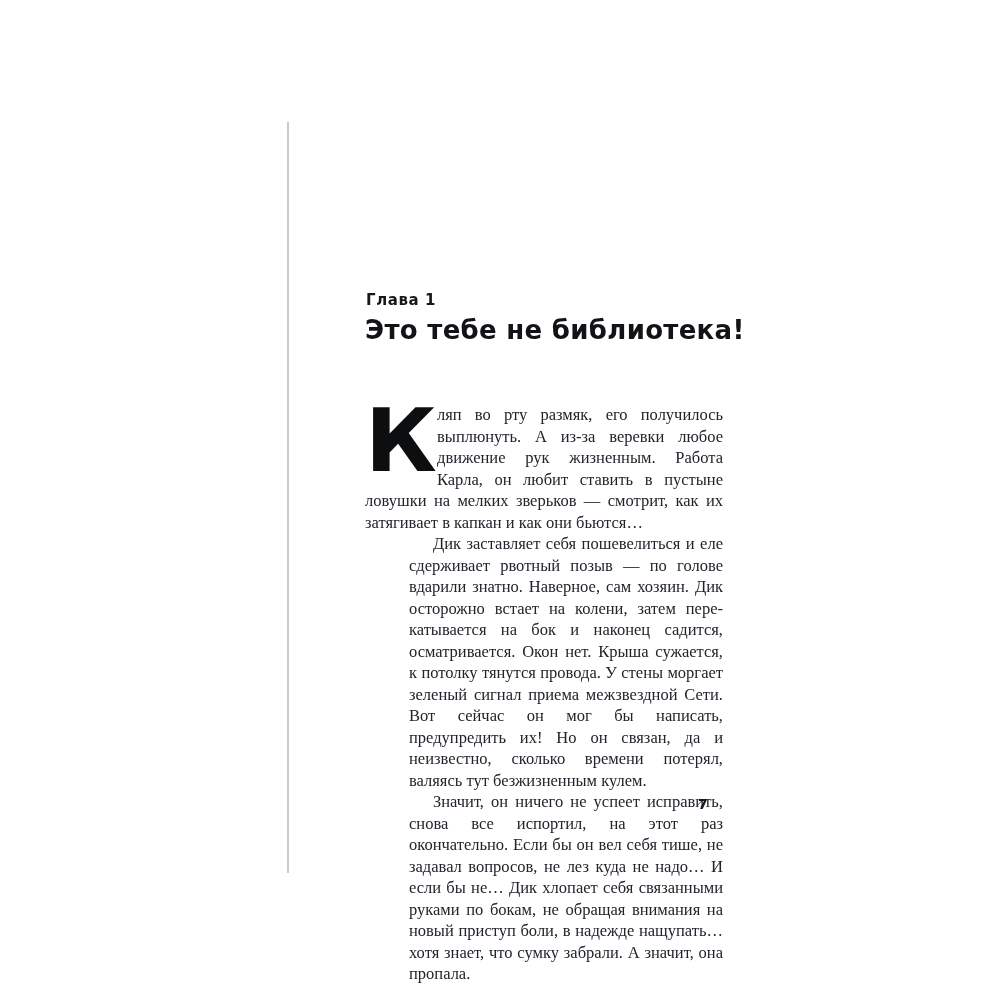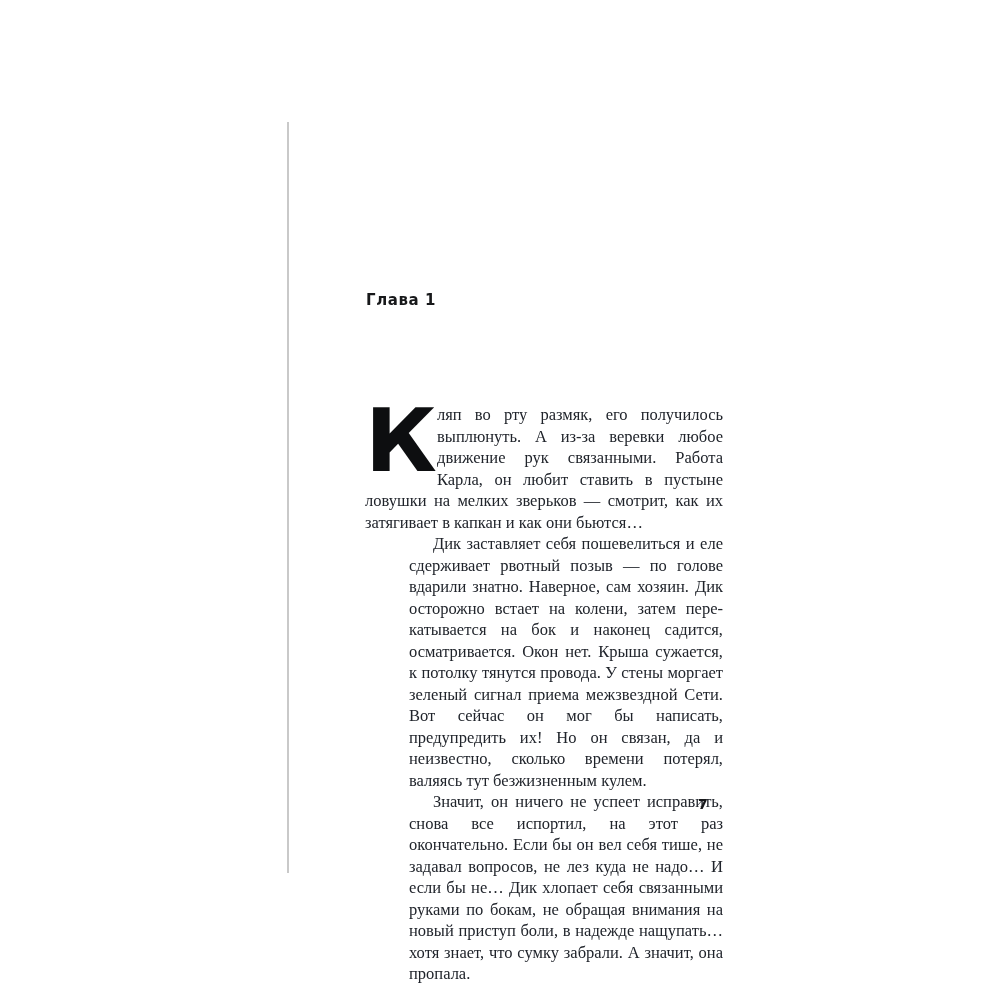--- a/index.html
+++ b/index.html
@@ -94,24 +94,25 @@
 </head>
 <body>
 
 <div class="photo">
   <div class="edge-line"></div>
 
   <div class="content">
 
     <div class="chapter-label">Глава 1</div>
 
+    <div class="chapter-title">Это тебе не библиотека!</div>
 
     <div class="body-text">
       <p>
-        <span class="drop-cap">К</span><span>ляп во рту размяк, его получилось выплю­нуть. А из-за веревки любое движение рук связанными. Работа Карла, он любит ставить в пустыне ловушки на мелких зверьков — смо­трит, как их затягивает в капкан и как они бьются…</span>
+        <span class="drop-cap">К</span><span>ляп во рту размяк, его получилось выплю­нуть. А из-за веревки любое движение рук жизненным. Работа Карла, он любит ставить в пустыне ловушки на мелких зверьков — смо­трит, как их затягивает в капкан и как они бьются…</span>
       </p>
       <p class="indented">Дик заставляет себя пошевелиться и еле сдерживает рвотный позыв — по голове вдарили знатно. Наверное, сам хозяин. Дик осторожно встает на колени, затем пере­катывается на бок и наконец садится, осматривается. Окон нет. Крыша сужается, к потолку тянутся провода. У стены моргает зеленый сигнал приема межзвездной Сети. Вот сейчас он мог бы написать, предупредить их! Но он связан, да и неизвестно, сколько времени потерял, валяясь тут без­жизненным кулем.</p>
       <p class="indented">Значит, он ничего не успеет исправить, снова все испор­тил, на этот раз окончательно. Если бы он вел себя тише, не задавал вопросов, не лез куда не надо… И если бы не… Дик хлопает себя связанными руками по бокам, не обра­щая внимания на новый приступ боли, в надежде нащу­пать… хотя знает, что сумку забрали. А значит, она пропала.</p>
     </div>
 
     <div class="page-number">7</div>
 
   </div>
 </div>
 

